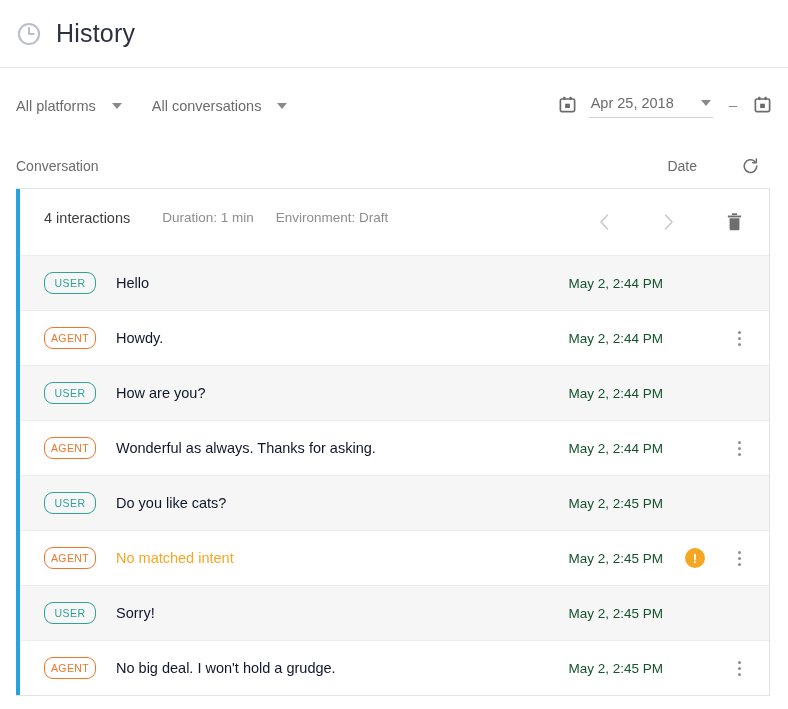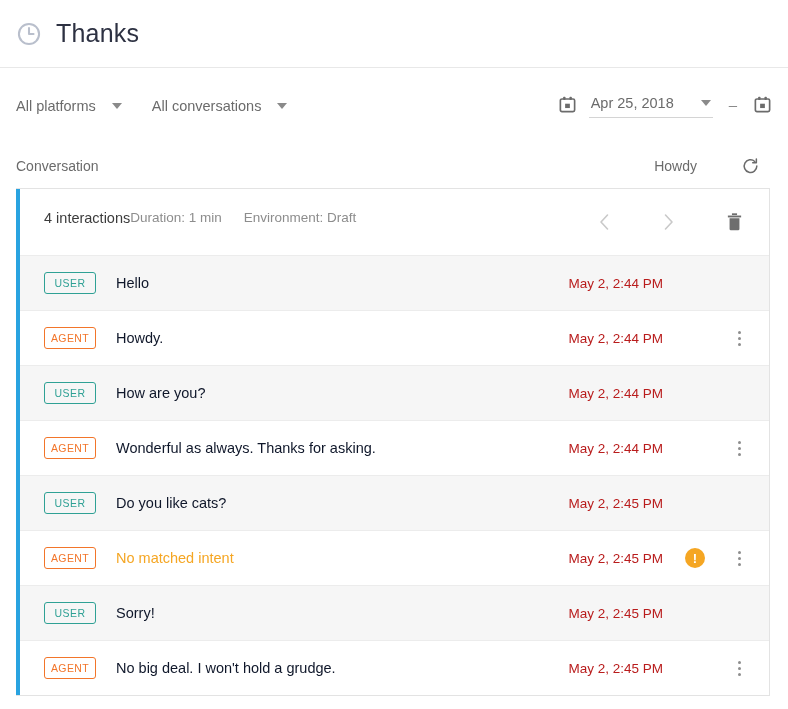--- a/index.html
+++ b/index.html
@@ -118,21 +118,21 @@
     padding: 14px 18px 14px 24px;
     min-height: 66px;
   }
   .conv-meta { display: flex; flex-direction: row; }
   .conv-title {
     font-size: 14.5px;
     color: #3c3c3c;
     margin-bottom: 8px;
   }
   .conv-sub { display: flex; font-size: 13.5px; color: #8d8d8d; }
-  .conv-sub span:first-child { margin-right: 22px; }
+  .conv-sub span:first-child { margin-right: 22px; margin-left: 32px; }
   .conv-actions { margin-left: auto; display: flex; align-items: center; }
   .nav-btn {
     width: 34px; height: 34px;
     display: flex; align-items: center; justify-content: center;
     cursor: pointer;
     color: #c9c9c9;
     font-size: 20px;
     line-height: 1;
   }
   .nav-btn.next { margin-left: 30px; }
@@ -151,21 +151,21 @@
     height: 55px;
     border-top: 1px solid #ececec;
   }
   .msg.user { background: #f6f6f6; }
   .msg.agent { background: #ffffff; }
 
   .badge {
     flex: 0 0 auto;
     width: 52px;
     height: 22px;
-    border-radius: 3px;
+    border-radius: 9px;
     border: 1px solid #2fa195;
     color: #2fa195;
     font-size: 10.5px;
     letter-spacing: .4px;
     display: flex;
     align-items: center;
     justify-content: center;
     background: transparent;
   }
   .badge.agent {
@@ -174,21 +174,21 @@
   }
   .msg-text {
     margin-left: 20px;
     font-size: 14.5px;
     color: #0f172a;
   }
   .msg-text.warn { color: #f5a623; }
   .msg-time {
     margin-left: auto;
     font-size: 13.5px;
-    color: #b91c1c;
+    color: #14532d;
     white-space: nowrap;
   }
   .warn-icon {
     width: 20px; height: 20px;
     border-radius: 50%;
     background: #f5a623;
     color: #fff;
     font-size: 13px;
     font-weight: bold;
     display: flex;
@@ -222,21 +222,21 @@
 
 <div class="page">
 
   <div class="header">
     <span>
       <svg class="clock-icon" viewBox="0 0 24 24">
         <circle cx="12" cy="12" r="9.3" fill="none" stroke="#b9bfcc" stroke-width="1.9"></circle>
         <path d="M12 6.6 V12 H16.2" fill="none" stroke="#b9bfcc" stroke-width="1.9" stroke-linecap="round" stroke-linejoin="round"></path>
       </svg>
     </span>
-    <div class="page-title">Thanks</div>
+    <div class="page-title">History</div>
   </div>
 
   <div class="filterbar">
 
     <div class="select">
       <span class="label">All platforms</span>
       <span class="caret"></span>
     </div>
 
     <div class="select">
@@ -266,21 +266,21 @@
           <rect x="6.5" y="2.3" width="3" height="4" rx="1" fill="#6b6b6b"></rect>
           <rect x="14.5" y="2.3" width="3" height="4" rx="1" fill="#6b6b6b"></rect>
           <rect x="9" y="11" width="6" height="5.5" fill="#6b6b6b"></rect>
         </svg>
       </span>
     </div>
   </div>
 
   <div class="tablehead">
     <span class="th-conv">Conversation</span>
-    <span class="th-date">Howdy</span>
+    <span class="th-date">Date</span>
     <span class="refresh-btn">
       <svg width="19" height="19" viewBox="0 0 24 24">
         <path d="M20 11.5a8 8 0 1 1-2.6-5.9" fill="none" stroke="#6b6b6b" stroke-width="1.9" stroke-linecap="round"></path>
         <path d="M19.4 2.6 V7.2 H14.8" fill="none" stroke="#6b6b6b" stroke-width="1.9" stroke-linecap="round" stroke-linejoin="round"></path>
       </svg>
     </span>
   </div>
 
   <div class="card">
     <div class="card-accent"></div>

